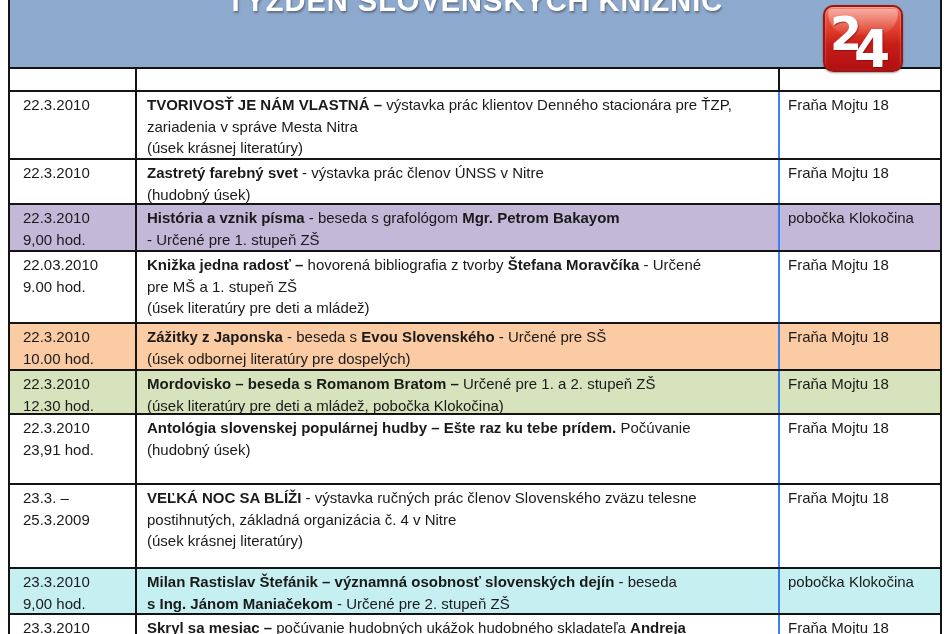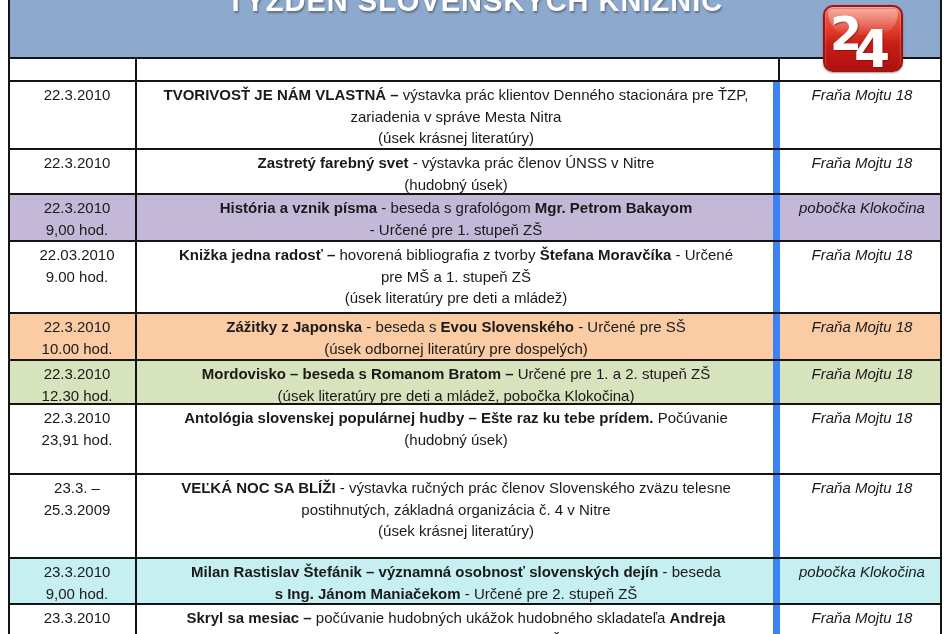--- a/index.html
+++ b/index.html
@@ -8,51 +8,51 @@
     font-family:"Liberation Sans","DejaVu Sans",sans-serif;
     color:#1a1a1a;position:relative;
   }
   .doc-table{
     position:absolute;left:8px;top:0;width:934px;height:634px;
     border-left:2px solid #141414;border-right:2px solid #141414;
     box-sizing:border-box;background:#fff;overflow:hidden;
   }
   
   .title-band{
-    height:59px;border-bottom:2px solid #141414;box-sizing:border-box;
+    height:69px;border-bottom:2px solid #141414;box-sizing:border-box;
     position:relative;overflow:hidden;
   }
   .title-inner{
     position:absolute;left:0;top:-15px;width:100%;text-align:center;
     color:#ffffff;font-weight:bold;
     text-shadow:1px 2px 2px rgba(40,40,40,0.45);
   }
   .title-line1{font-size:29px;line-height:32px;letter-spacing:1px;white-space:nowrap;}
   .title-line2{font-size:27px;line-height:34px;letter-spacing:1px;white-space:nowrap;}
   
   .spacer-row{
     height:23px;border-bottom:2px solid #141414;box-sizing:border-box;
     display:flex;background:#fff;
   }
   
   .row{
     display:flex;border-bottom:2px solid #141414;box-sizing:border-box;
-    overflow:hidden;background:#fff;text-align:center;
+    overflow:hidden;background:#fff;
   }
   .cell{box-sizing:border-box;overflow:hidden;font-size:15px;line-height:21.5px;}
   .date-cell{
     width:127px;flex:0 0 127px;border-right:2px solid #141414;
     padding:2px 4px 0 13px;
   }
   .content-cell{
-    width:643px;flex:0 0 643px;border-right:7px solid #3b82f6;
+    width:643px;flex:0 0 643px;border-right:2px solid #3b82f6;
     padding:2px 8px 0 10px;
   }
   .loc-cell{
-    flex:1 1 auto;padding:2px 4px 12px 8px;font-style:italic;
+    flex:1 1 auto;padding:2px 4px 12px 8px;
   }
   .b{font-weight:bold;}
   .content-line{white-space:nowrap;}
   
   .spacer-c1{width:127px;flex:0 0 127px;border-right:2px solid #141414;box-sizing:border-box;}
   .spacer-c2{width:643px;flex:0 0 643px;border-right:2px solid #141414;box-sizing:border-box;}
   .spacer-c3{flex:1 1 auto;}
   
   .logo24{
     position:absolute;left:823px;top:5px;width:80px;height:67px;

